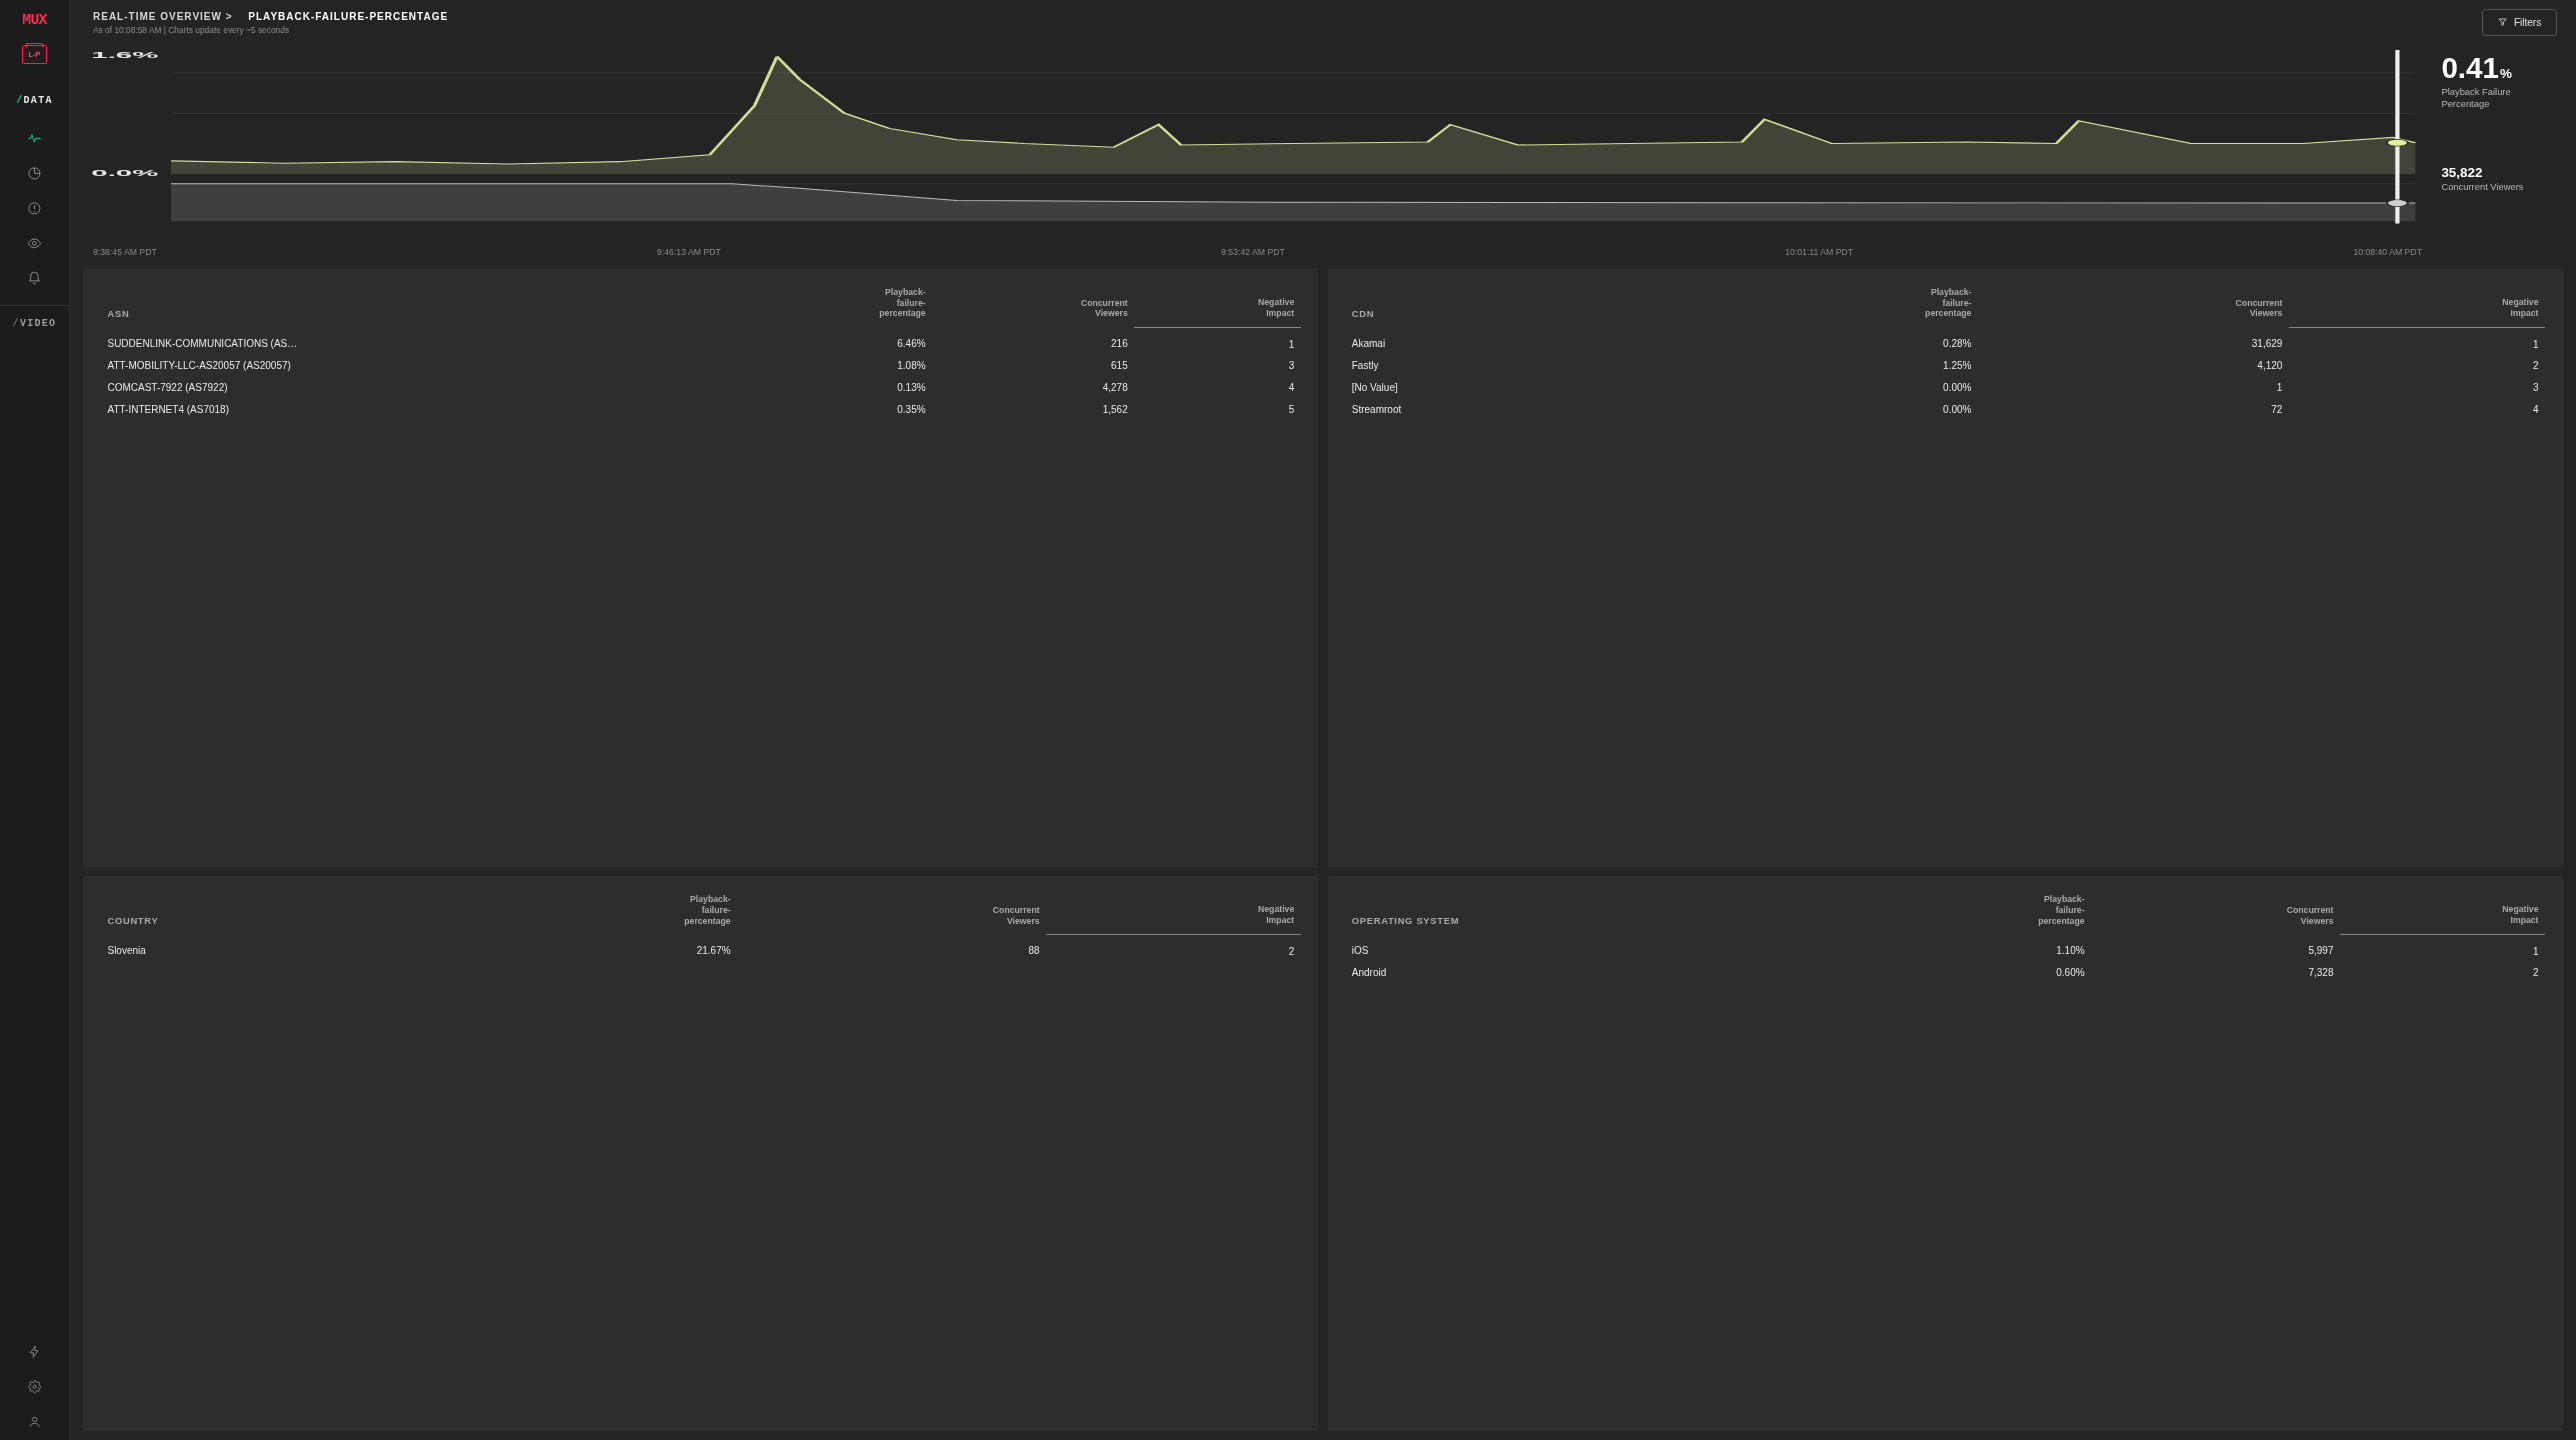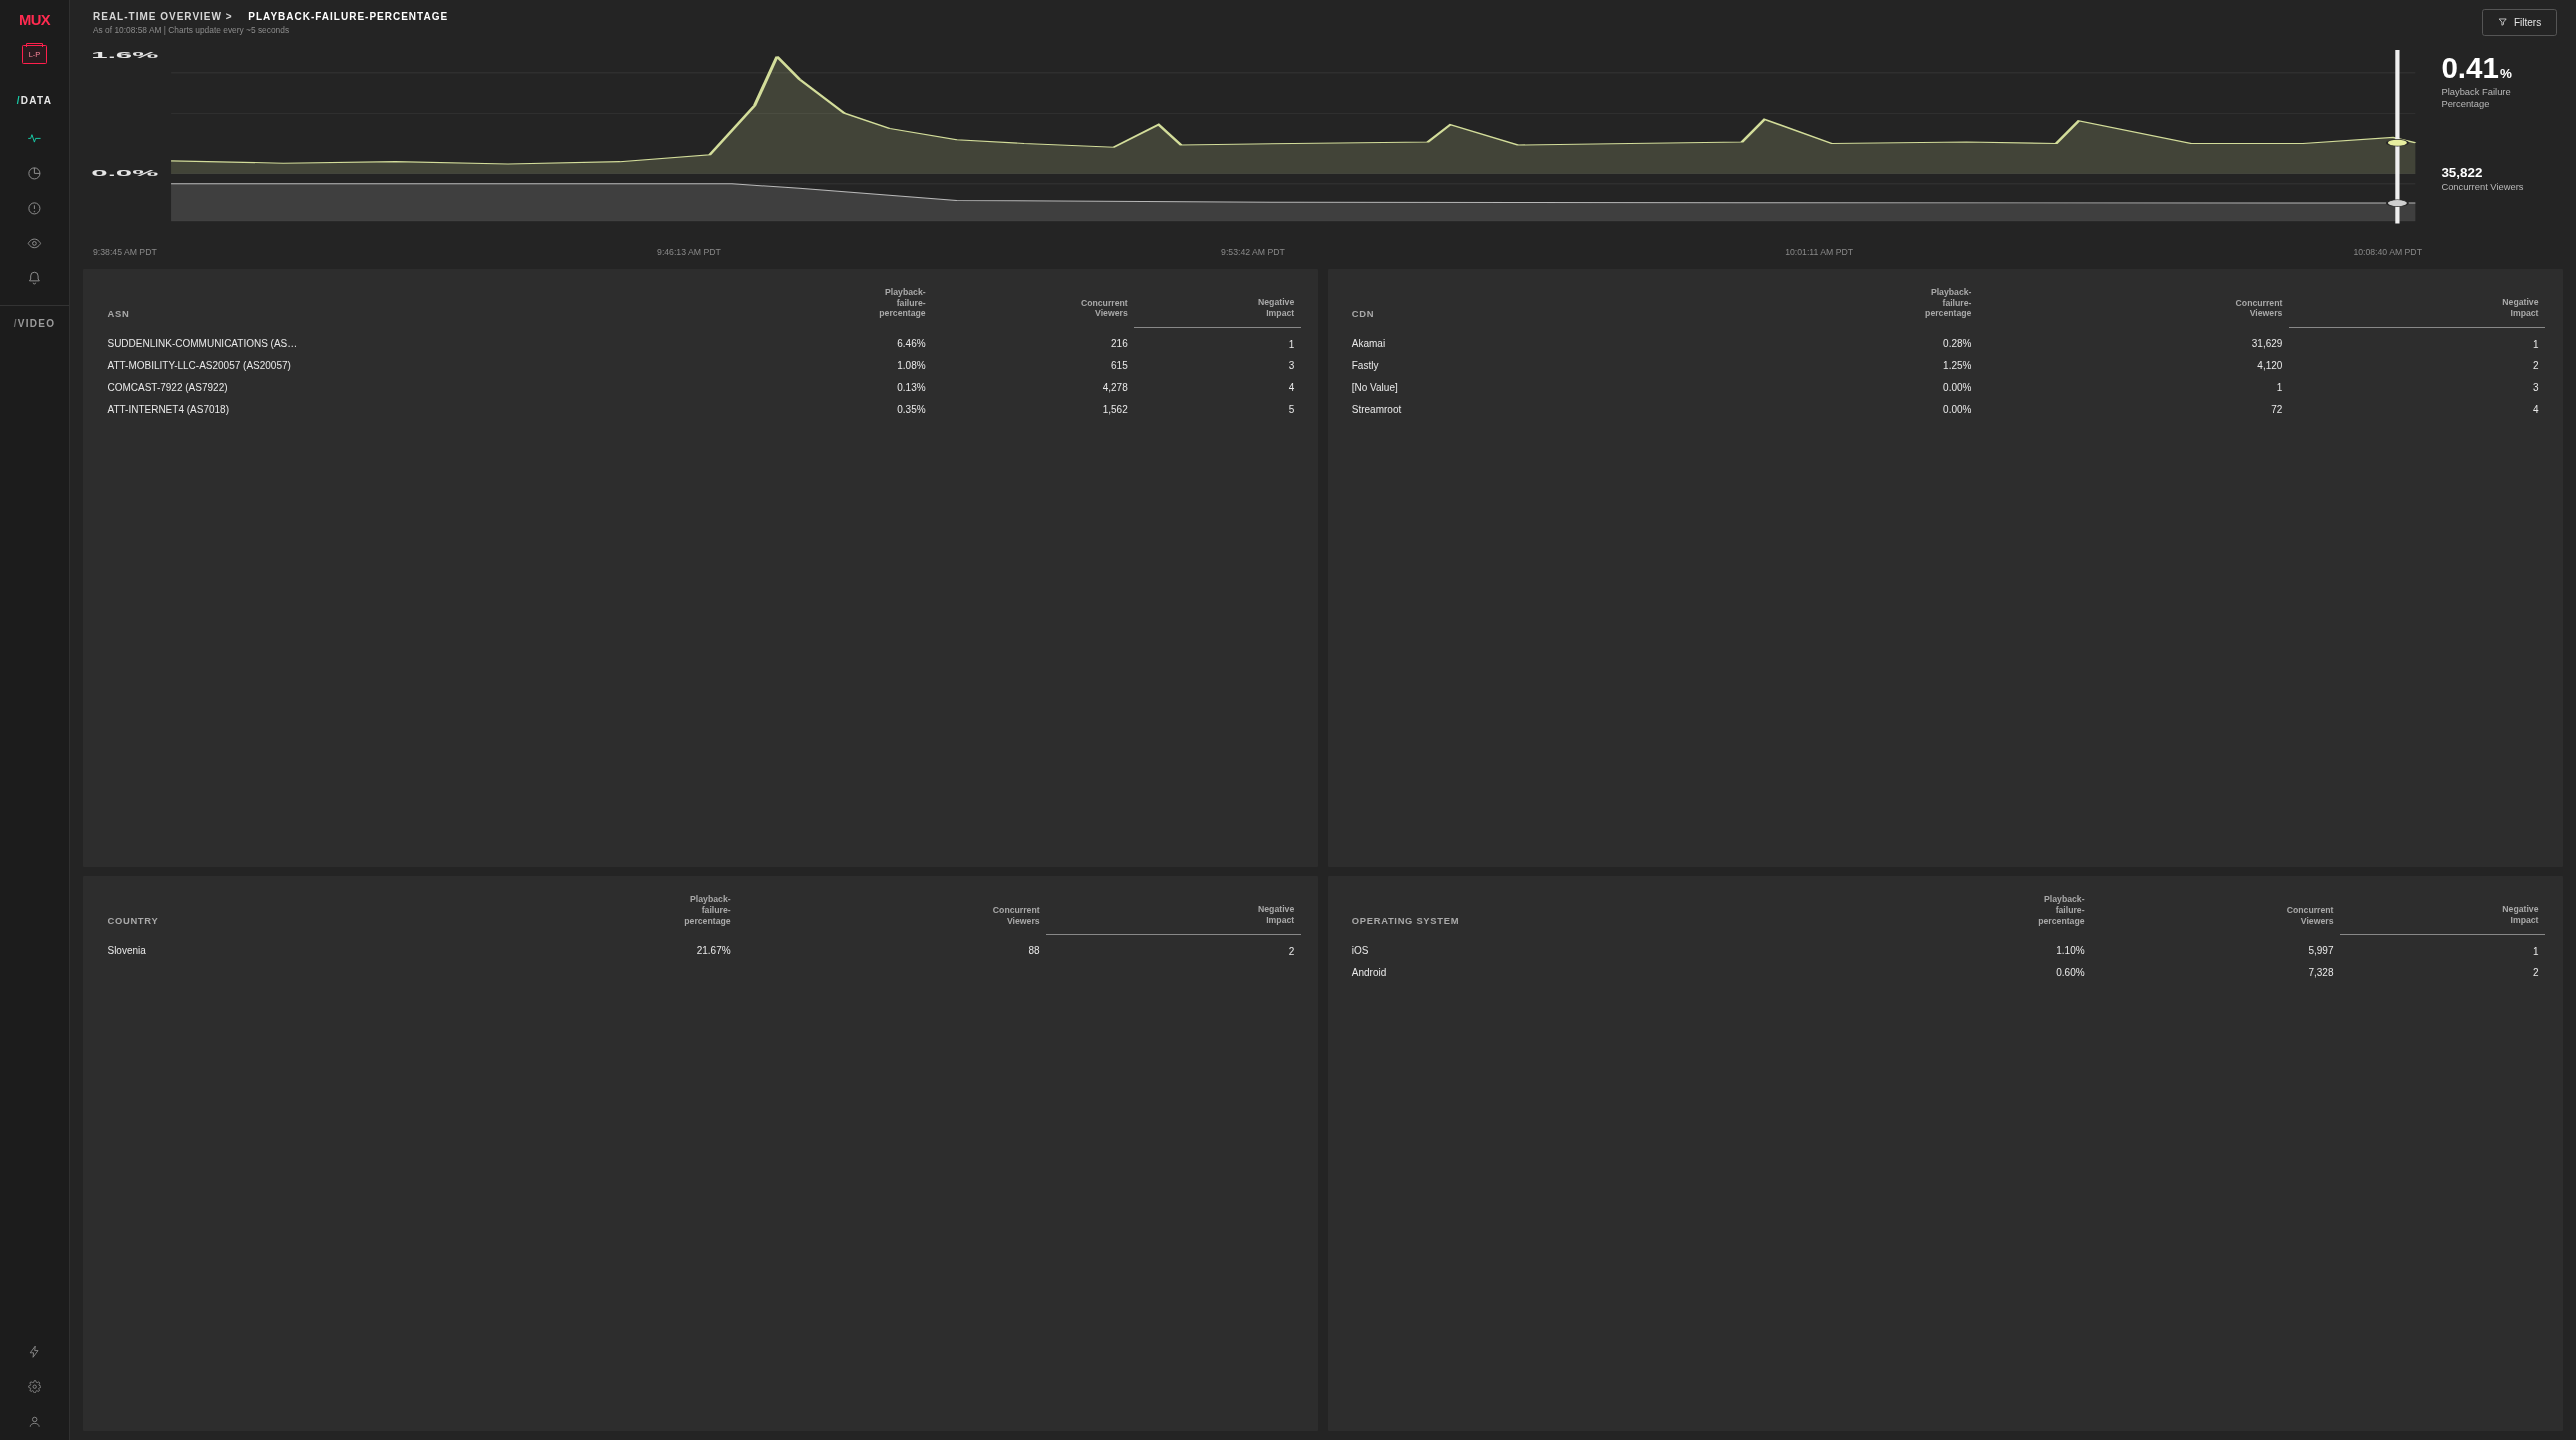--- a/index.html
+++ b/index.html
@@ -23,21 +23,21 @@
     padding-top: 12px;
     border-right: 0.7px solid #303030;
     flex-shrink: 0;
   }
   .logo {
     font-weight: 800;
     font-size: 14.8px;
     letter-spacing: -0.7px;
     color: #ff2b50;
     margin-bottom: 17.4px;
-    font-family: Liberation Sans, sans-serif;
+    font-family: Liberation Mono, monospace;
   }
   .env-badge {
     border: 0.7px solid #ff1f4c;
     color: #ff889c;
     font-size: 7.4px;
     padding: 4px 5.4px;
     border-radius: 1.3px;
     margin-bottom: 31px;
     background: #2a1b1f;
     position: relative;
@@ -51,20 +51,21 @@
     border-radius:1.3px 1.3px 0 0;
     top:-3.4px;left:2.7px;
   }
   .nav-group { width: 100%; display: flex; flex-direction: column; align-items: center; }
   .nav-heading {
     font-size: 10px;
     letter-spacing: 1.3px;
     font-weight: 700;
     color: #e6e6e6;
     margin-bottom: 16px;
+    font-family: Liberation Mono, monospace;
   }
   .nav-heading .slash { color: #18c9a6; }
   .nav-icon {
     width: 100%;
     height: 35px;
     display: flex;
     align-items: center;
     justify-content: center;
     color: #8f8f8f;
     position: relative;

